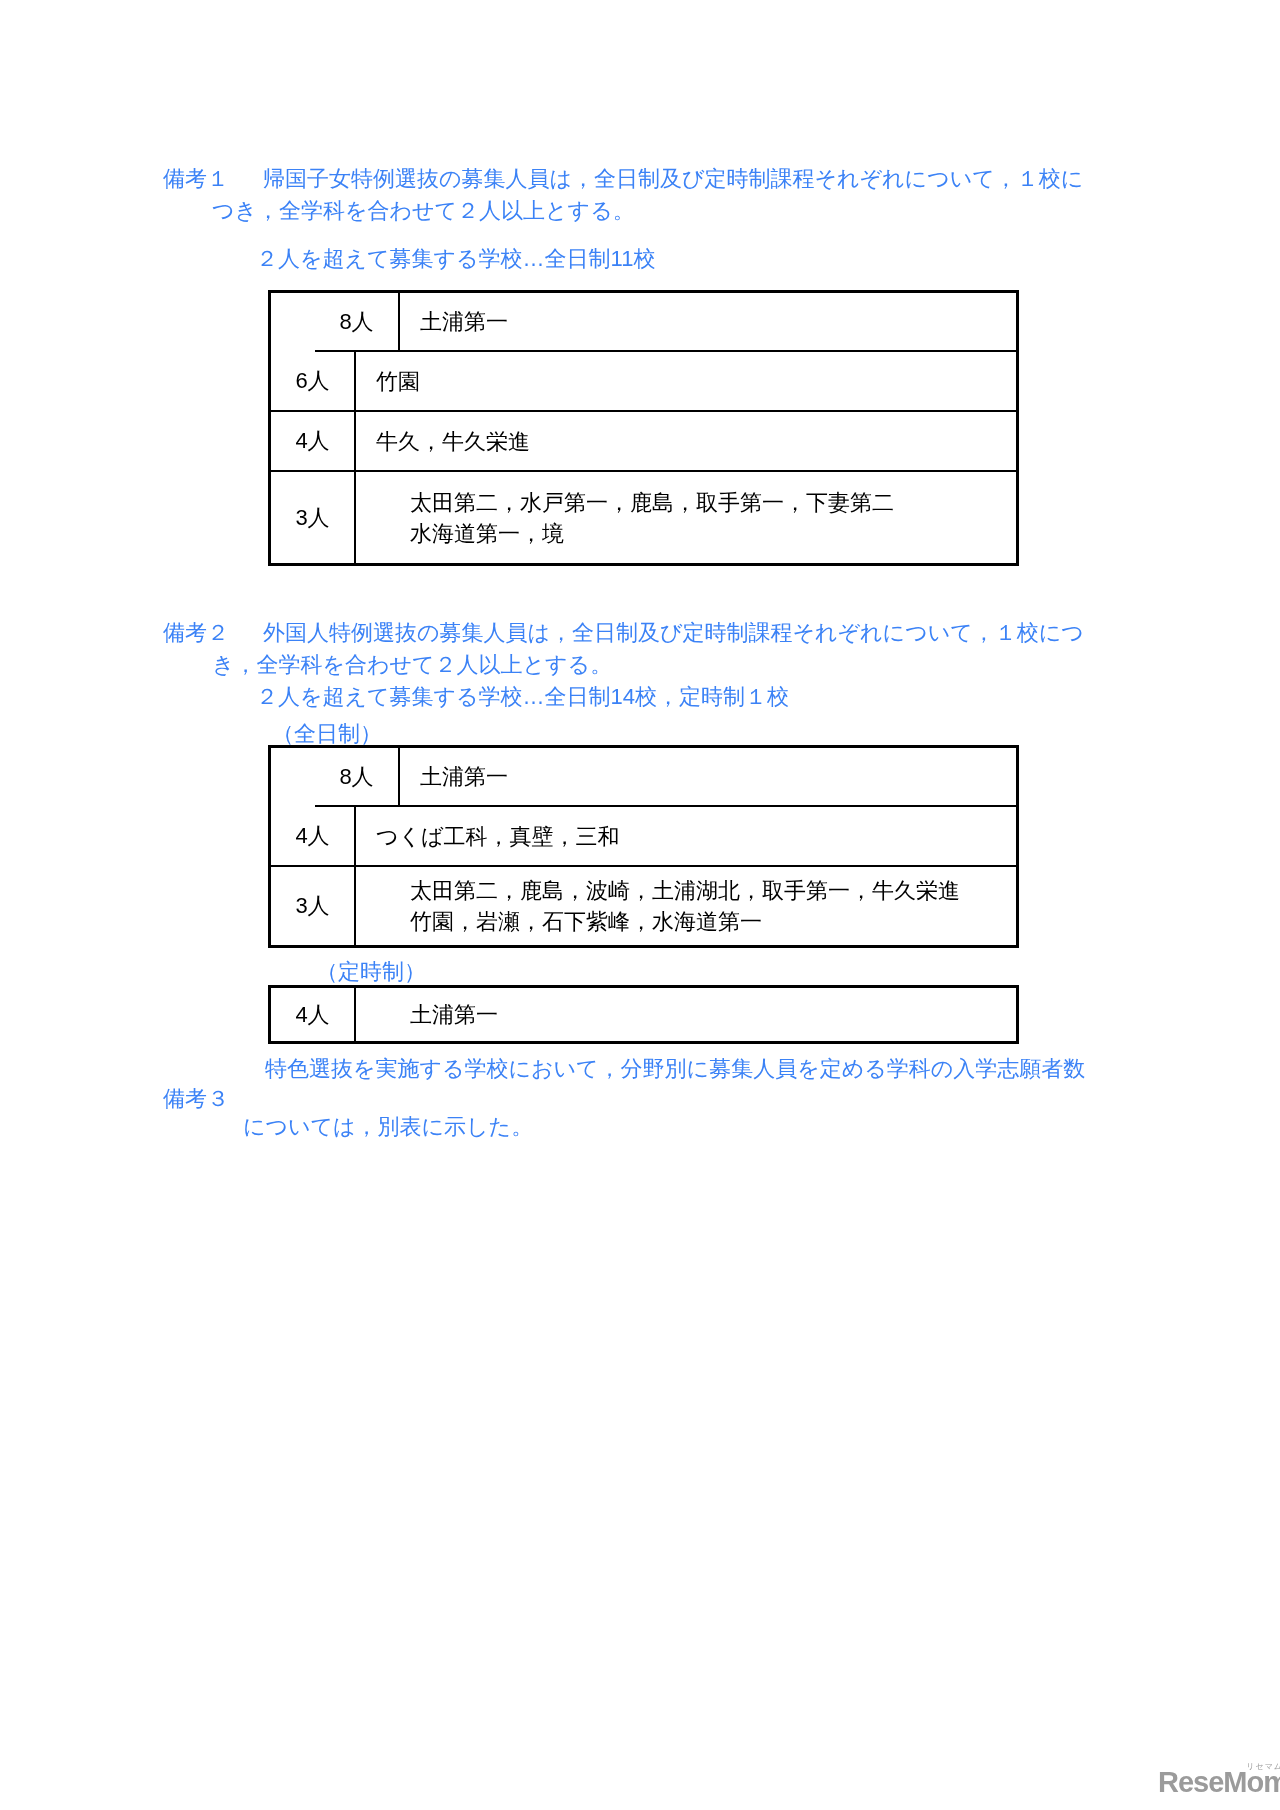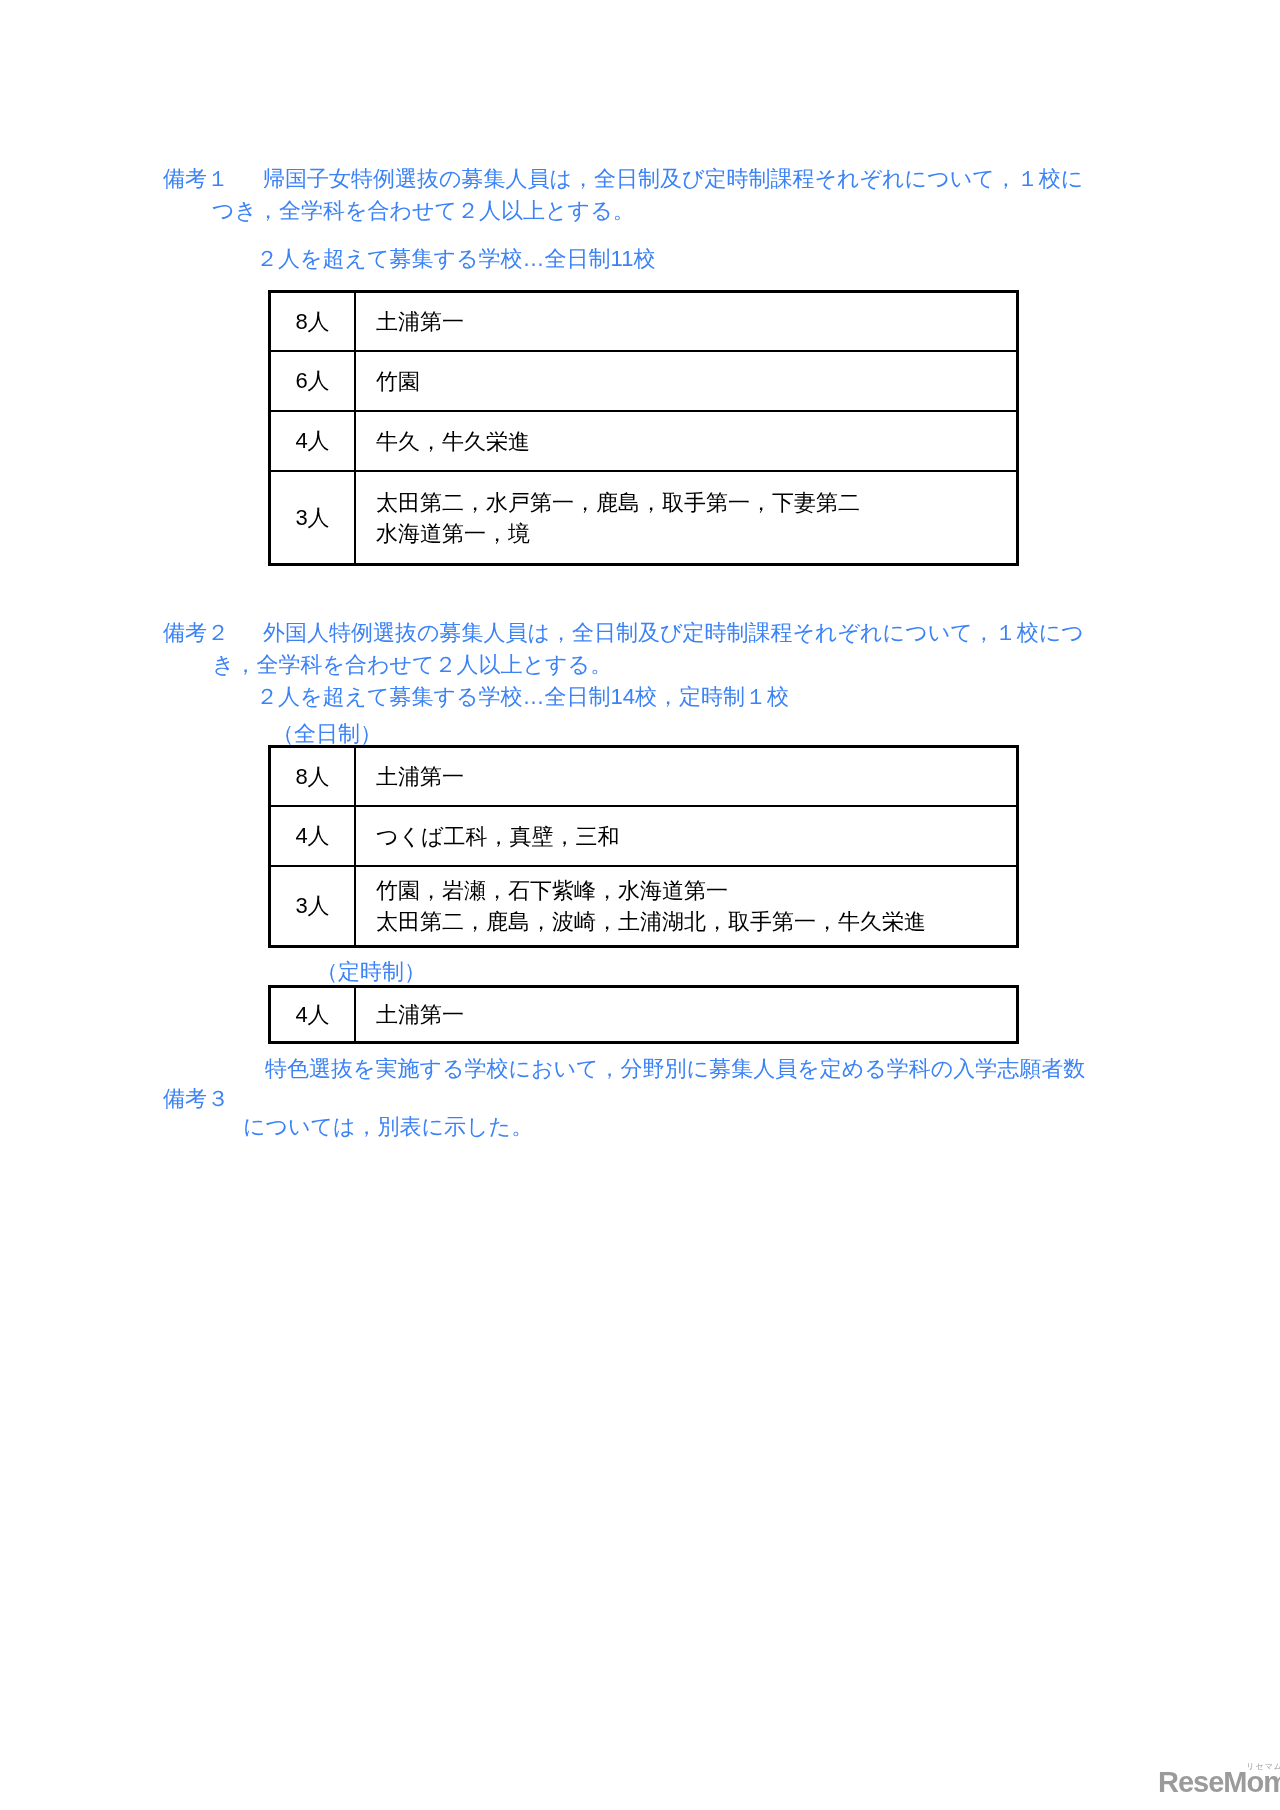--- a/index.html
+++ b/index.html
@@ -43,22 +43,22 @@
     left: 268px;
     width: 751px;
     border: 3px solid #000000;
     box-sizing: border-box;
     background: #ffffff;
   }
   .tbl1 { top: 290px; }
   .tbl2 { top: 745px; }
   .tbl3 { top: 985px; }
   .trow { display: flex; border-bottom: 2px solid #000000; }
-  .trow:last-child { border-bottom: none; }
-  .h-s  { height: 57px; }   
+  .trow:last-child { border-bottom: none; gap: 34px; }
+  .h-s  { height: 57px; margin-left: 44px; }   
   .h-s2 { height: 58px; }
   .h-d1 { height: 91px; }   
   .h-d2 { height: 78px; }   
   .h-t3 { height: 53px; }   
   .c-count {
     flex: none;
     width: 85px;
     border-right: 2px solid #000000;
     display: flex;
     align-items: center;
@@ -153,22 +153,22 @@
     </div>
     <div class="trow h-s2">
       <div class="c-count">4人</div>
       <div class="c-schools">
         <div>つくば工科，真壁，三和</div>
       </div>
     </div>
     <div class="trow h-d2">
       <div class="c-count">3人</div>
       <div class="c-schools">
+        <div>太田第二，鹿島，波崎，土浦湖北，取手第一，牛久栄進</div>
         <div>竹園，岩瀬，石下紫峰，水海道第一</div>
-        <div>太田第二，鹿島，波崎，土浦湖北，取手第一，牛久栄進</div>
       </div>
     </div>
   </div>
 
   <div class="txt cap-part">（定時制）</div>
 
   <div class="tbl tbl3">
     <div class="trow h-t3">
       <div class="c-count">4人</div>
       <div class="c-schools">

